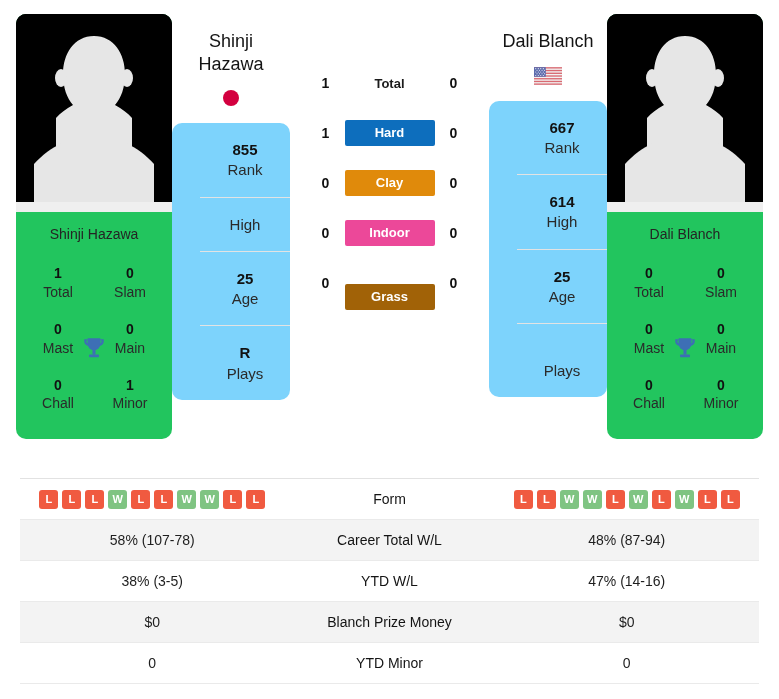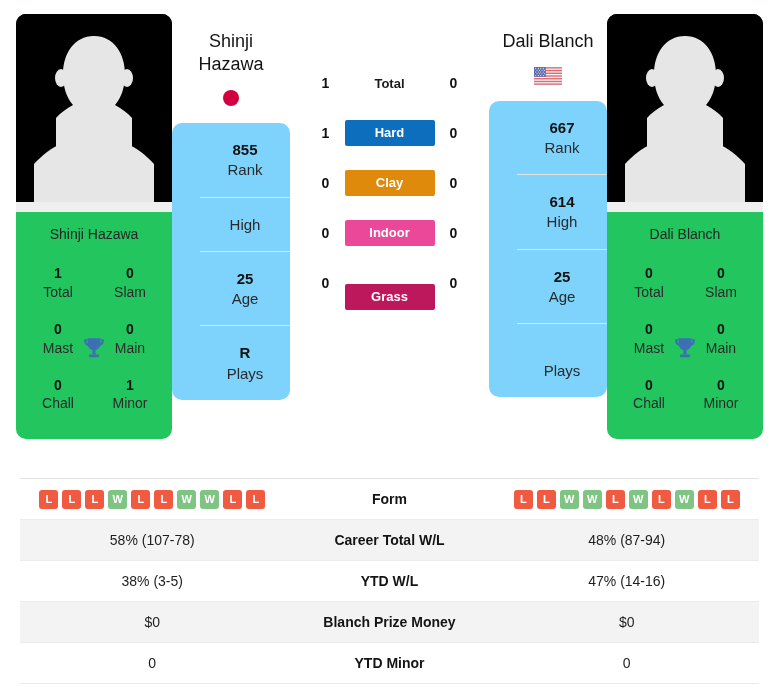--- a/index.html
+++ b/index.html
@@ -181,21 +181,21 @@
   .trow.shade { background: #f3f3f3; }
   .tcell {
     flex: 1 1 0;
     text-align: center;
     font-size: 14px;
     color: #1e1e1e;
     padding: 4px 6px;
   }
   .tcell.mid {
     flex: 0 0 210px;
-    font-weight: bold;
+    font-weight: normal;
     color: #141414;
   }
   .form-strip {
     display: flex;
     justify-content: center;
     gap: 4px;
   }
   .form-badge {
     width: 19px;
     height: 19px;
@@ -314,21 +314,21 @@
     <div class="h2h-row">
       <div class="h2h-score">0</div>
       <div class="h2h-mid">
         <span class="surf-badge" style="background: #ec4899;">Indoor</span>
       </div>
       <div class="h2h-score">0</div>
     </div>
     <div class="h2h-row">
       <div class="h2h-score">0</div>
       <div class="h2h-mid">
-        <span class="surf-badge" style="background: #be185d; margin-top: 28px;">Grass</span>
+        <span class="surf-badge" style="background: #a16207; margin-top: 28px;">Grass</span>
       </div>
       <div class="h2h-score">0</div>
     </div>
   </div>
 
   <div class="name-col right">
     <div class="player-name">Dali Blanch</div>
     <div class="flag-wrap">
       <svg class="flag-us" viewBox="0 0 38 24">
         <rect width="38" height="24" fill="#f2f2f2"></rect>

